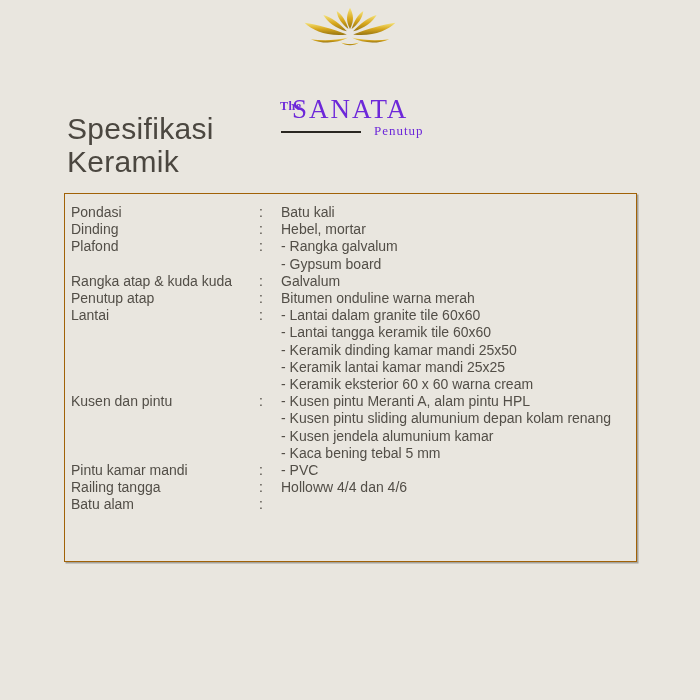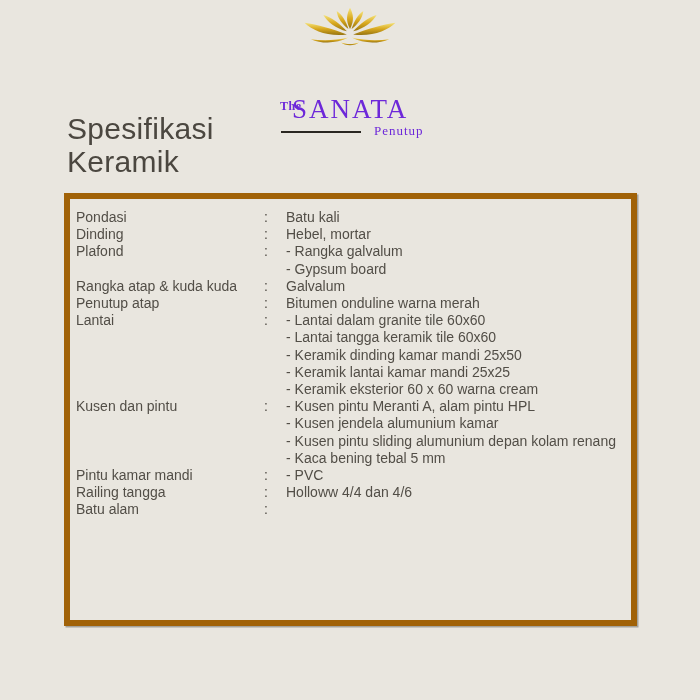--- a/index.html
+++ b/index.html
@@ -87,23 +87,23 @@
     letter-spacing: 0.3px;
     color: #4b4740;
   }
 
   
   .spec-box {
     position: absolute;
     left: 64px;
     top: 193px;
     width: 573px;
-    height: 433px;
+    height: 369px;
     box-sizing: border-box;
-    border: 6px solid #a16207;
+    border: 1px solid #a16207;
     box-shadow: 1.5px 1.5px 0 rgba(110, 107, 99, 0.55);
     padding: 10px 8px 0 6px;
   }
   .spec-row {
     display: flex;
     align-items: flex-start;
     font-size: 14px;
     line-height: 17.2px;
     color: #524e47;
   }
@@ -212,22 +212,22 @@
             <div class="spec-value-line">- Keramik lantai kamar mandi 25x25</div>
             <div class="spec-value-line">- Keramik eksterior 60 x 60 warna cream</div>
           </div>
   </div>
 
   <div class="spec-row">
     <div class="spec-label">Kusen dan pintu</div>
     <div class="spec-sep">:</div>
     <div class="spec-values">
             <div class="spec-value-line">- Kusen pintu Meranti A, alam pintu HPL</div>
+            <div class="spec-value-line">- Kusen pintu sliding alumunium depan kolam renang</div>
             <div class="spec-value-line">- Kusen jendela alumunium kamar</div>
-            <div class="spec-value-line">- Kusen pintu sliding alumunium depan kolam renang</div>
             <div class="spec-value-line">- Kaca bening tebal 5 mm</div>
           </div>
   </div>
 
   <div class="spec-row">
     <div class="spec-label">Pintu kamar mandi</div>
     <div class="spec-sep">:</div>
     <div class="spec-values">
             <div class="spec-value-line">- PVC</div>
           </div>

